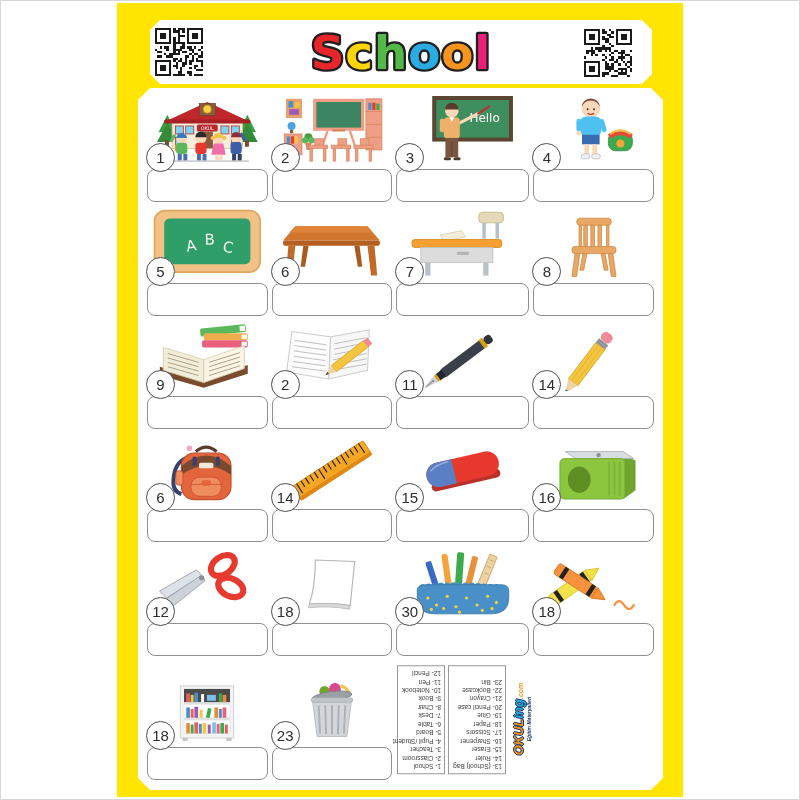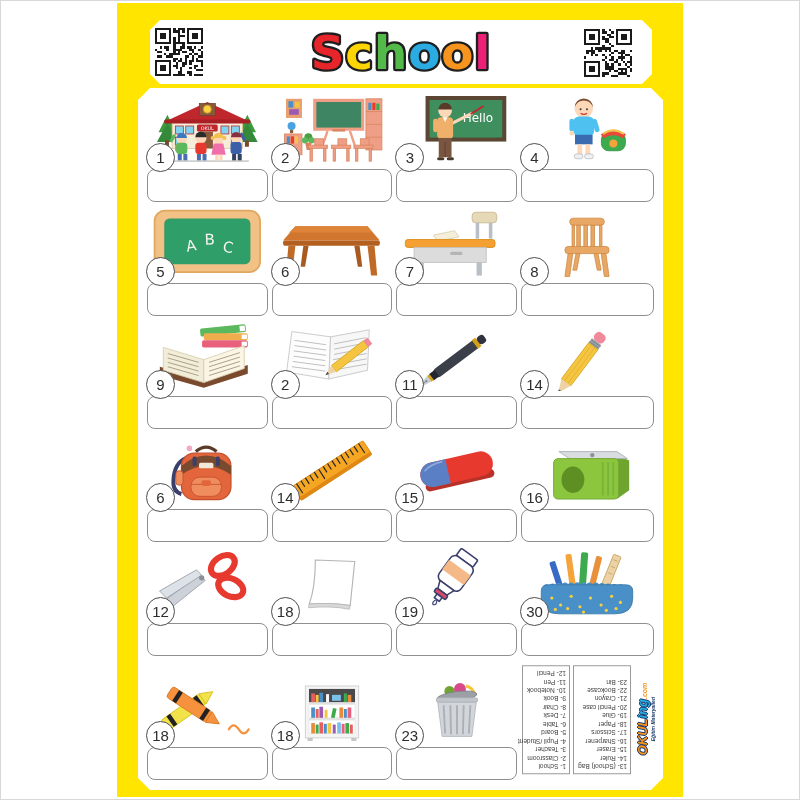--- a/index.html
+++ b/index.html
@@ -735,37 +735,20 @@
       <div class="art">
       <svg viewBox="0 0 132 80" width="100">
         <path d="M44 4 L96 6 L90 64 Q66 60 36 62 Q44 40 44 4 Z" fill="#ffffff" stroke="#b5b5b5" stroke-width="1.5"></path>
         <path d="M36 62 Q66 60 90 64 L89 69 Q64 64 35 67 Z" fill="#d9d9d9" stroke="#b5b5b5"></path>
       </svg>
       </div>
       <div class="num">18</div>
       <input class="answer" style="">
     </div>
 
-    <div class="cell">
-      <div class="art">
-      <svg viewBox="0 0 132 88" width="104">
-        <g transform="rotate(36 66 42)" stroke="#3a3f6b" stroke-width="2" stroke-linejoin="round">
-          <rect x="46" y="5" width="26" height="11" rx="2" fill="#fff"></rect>
-          <rect x="42" y="16" width="34" height="38" rx="7" fill="#fff"></rect>
-          <rect x="42" y="26" width="34" height="15" fill="#f5b987" stroke="none"></rect>
-          <polygon points="48,54 70,54 66,64 52,64" fill="#fff"></polygon>
-          <rect x="50" y="64" width="18" height="6" rx="2" fill="#d84a6b"></rect>
-          <rect x="55" y="70" width="8" height="6" fill="#eef1f8"></rect>
-          <path d="M59 76 q-4 6 0 8 q5 -2 0 -8" fill="#f4f6ff" stroke-width="1.5"></path>
-        </g>
-      </svg>
-      </div>
-      <div class="num">19</div>
-      <input class="answer" style="">
-    </div>
 
     <div class="cell">
       <div class="art">
       <svg viewBox="0 0 132 80" width="124">
         <rect x="28" y="16" width="7" height="34" rx="2" fill="#3a6bc4" transform="rotate(-18 31 33)"></rect>
         <rect x="44" y="8" width="7" height="40" rx="2" fill="#f5a33b" transform="rotate(-8 47 28)"></rect>
         <rect x="58" y="6" width="8" height="42" rx="2" fill="#3daa4e" transform="rotate(4 62 27)"></rect>
         <rect x="72" y="10" width="7" height="38" rx="2" fill="#e8903a" transform="rotate(14 75 29)"></rect>
         <g transform="rotate(22 92 30)">
           <rect x="88" y="8" width="9" height="44" rx="1" fill="#ecd2a4" stroke="#c9a86a"></rect>

